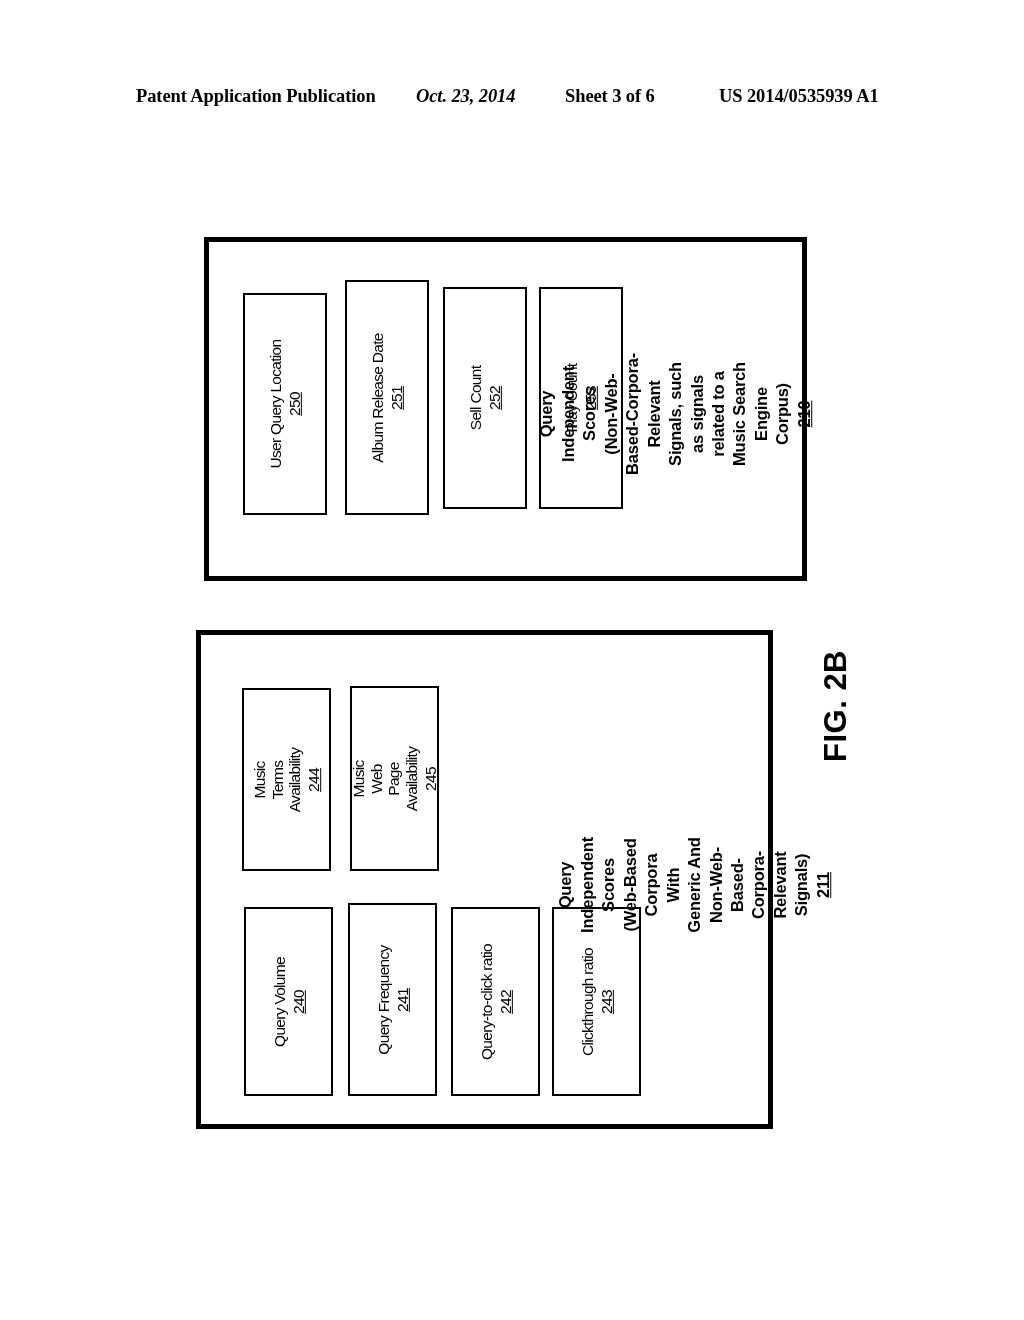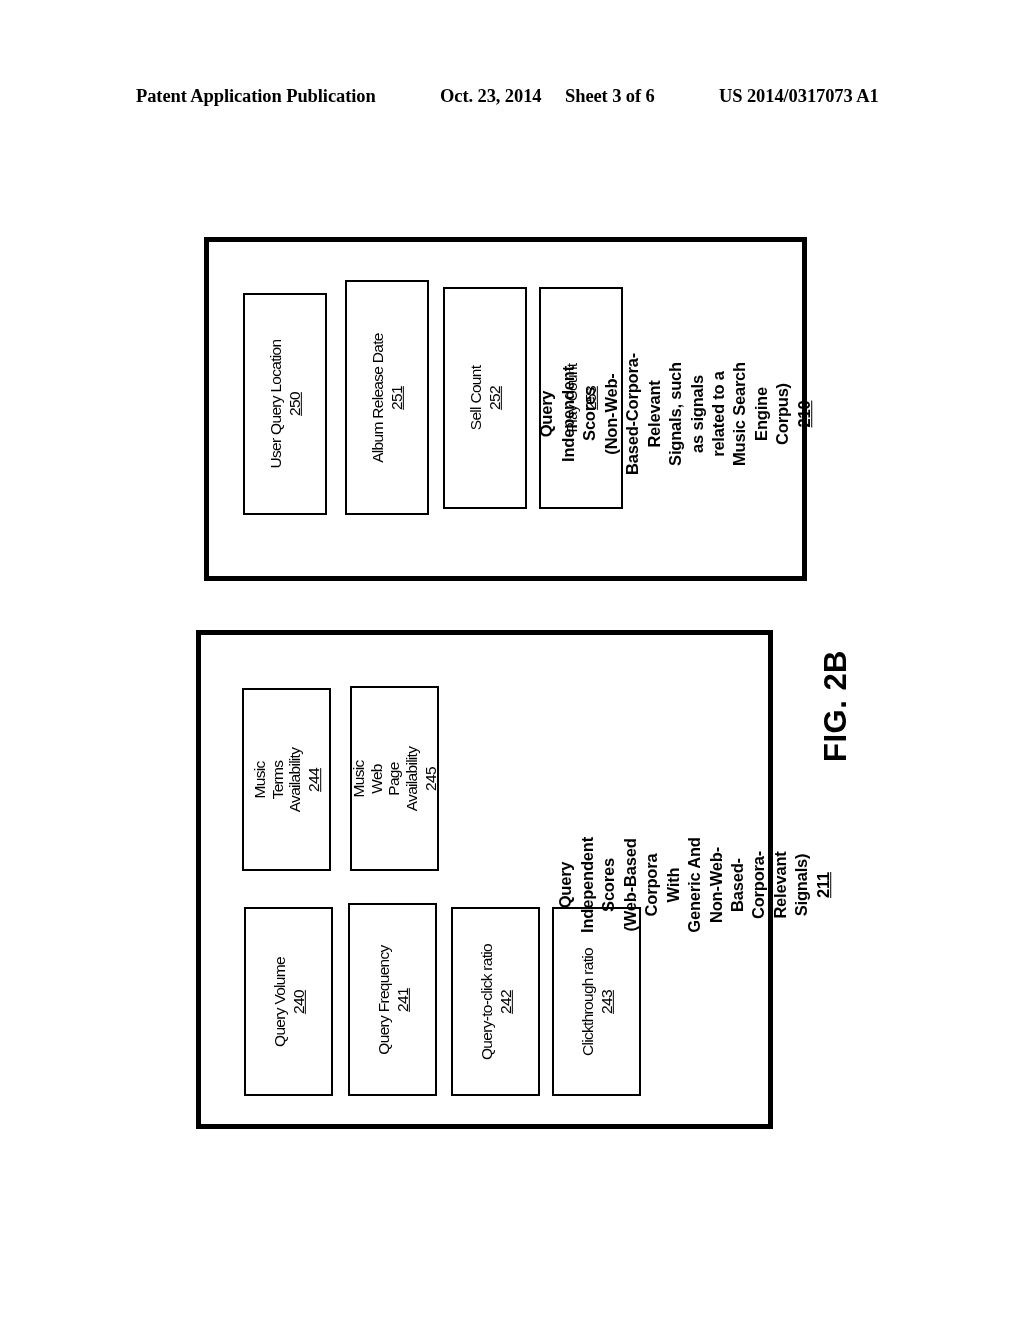--- a/index.html
+++ b/index.html
@@ -25,21 +25,21 @@
     width: 1024px;
     height: 30px;
     font-family: "Liberation Serif", serif;
     font-weight: bold;
     font-size: 18.5px;
     letter-spacing: -0.1px;
     white-space: nowrap;
     margin-left: 8px;
   }
   #page-header .hdr-pub   { position: absolute; left: 128px; top: 0; }
-  #page-header .hdr-date  { position: absolute; left: 432px; top: 0; }
+  #page-header .hdr-date  { position: absolute; left: 408px; top: 0; font-style: italic; }
   #page-header .hdr-sheet { position: absolute; left: 557px; top: 0; text-align: right; }
   #page-header .hdr-num   { position: absolute; left: 711px; top: 0; }
 
   
   .group-box {
     position: absolute;
     background: #ffffff;
     border: 5px solid #000000;
     box-sizing: border-box;
   }
@@ -117,21 +117,21 @@
     white-space: nowrap;
   }
 </style>
 </head>
 <body>
 
 <div id="page-header">
   <span class="hdr-pub">Patent Application Publication</span>
   <span class="hdr-date">Oct. 23, 2014</span>
   <span class="hdr-sheet">Sheet 3 of 6</span>
-  <span class="hdr-num">US 2014/0317073 A1</span>
+  <span class="hdr-num">US 2014/0535939 A1</span>
 </div>
 
 <div class="group-box" id="group-box-210">
 
   <div class="item-box" style="left:34px; top:51px; width:84px; height:222px;">
     <div class="item-inner">
       <span class="item-label">User Query Location</span>
       <span class="item-ref">250</span>
     </div>
   </div>

